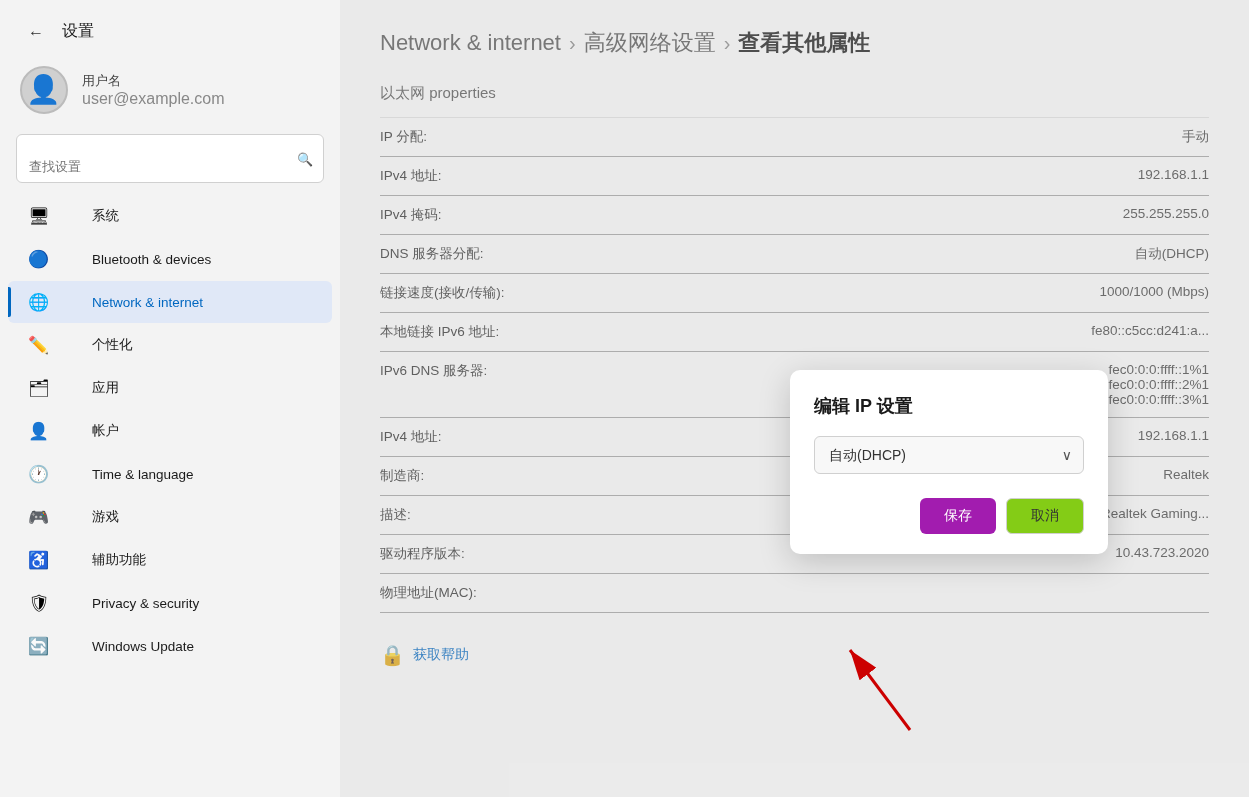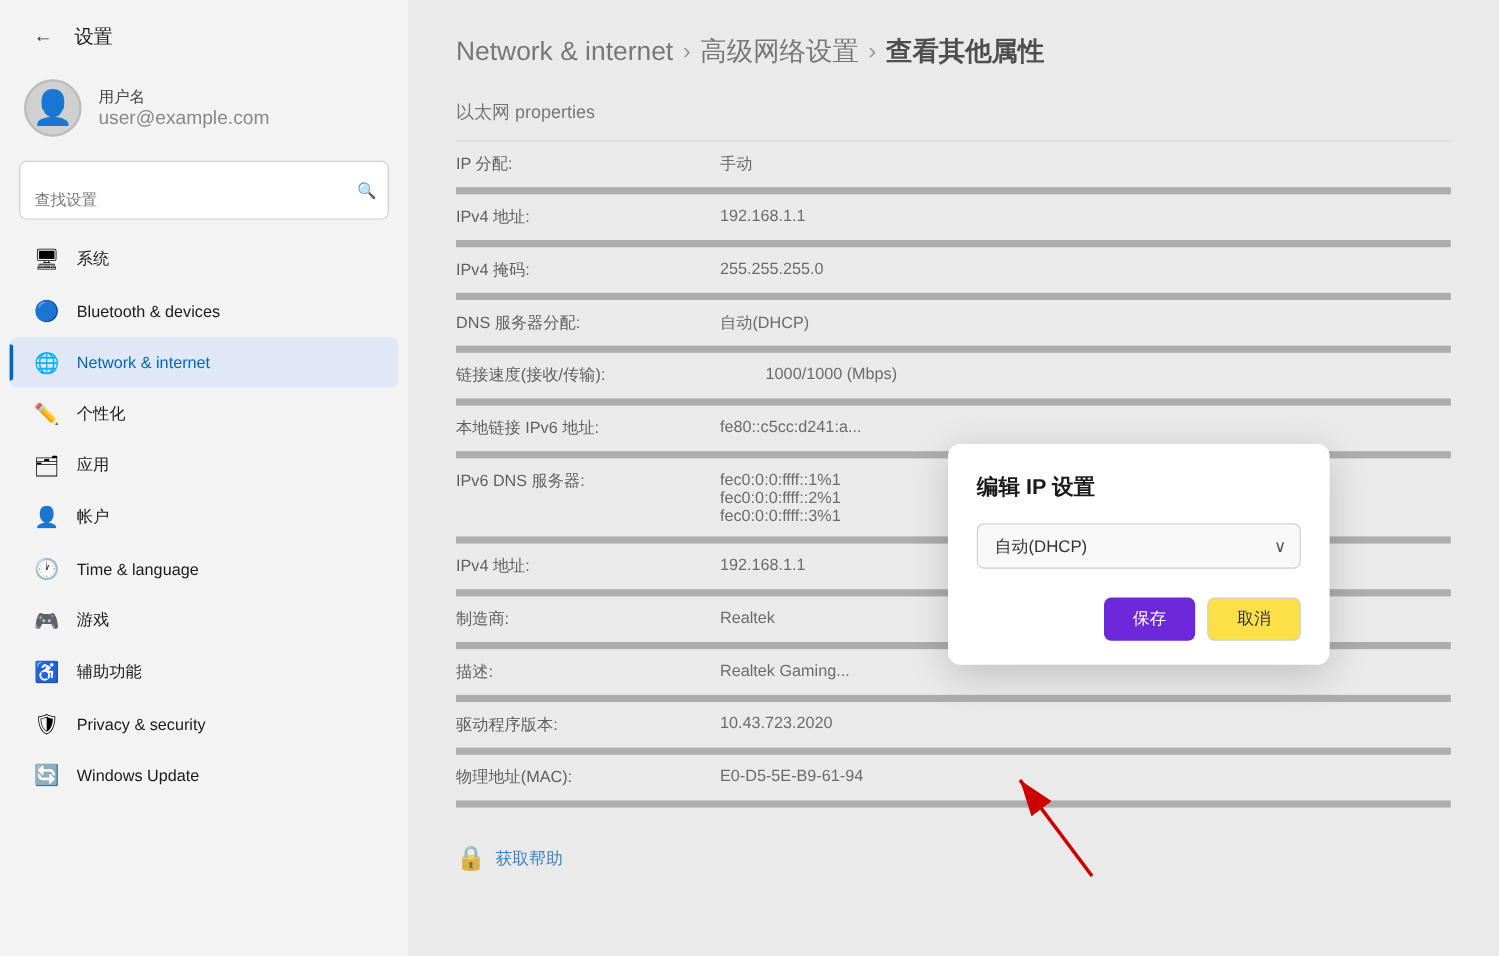--- a/index.html
+++ b/index.html
@@ -135,20 +135,21 @@
     .nav-icon {
       width: 22px; height: 22px;
       display: flex; align-items: center; justify-content: center;
       font-size: 17px;
       flex-shrink: 0;
     }
 
     .nav-label {
       font-size: 13.5px;
       color: #1a1a1a;
+      margin-left: 28px;
     }
 
     .nav-item.active .nav-label {
       font-weight: 500;
       color: #0067c0;
     }
 
     
     .main {
       position: absolute;
@@ -196,36 +197,37 @@
       color: #555;
       font-weight: 400;
       padding: 10px 0 14px 0;
       border-bottom: 1px solid #e0e0e0;
       margin-bottom: 0;
     }
 
     .prop-row {
       display: flex;
       padding: 10px 0;
-      border-bottom: 6px solid #a3a3a3;
+      border-bottom: 1px solid #a3a3a3;
       align-items: flex-start;
     }
 
     .prop-label {
       width: 220px;
       font-size: 13.5px;
       color: #333;
       flex-shrink: 0;
       padding-right: 16px;
     }
 
     .prop-value {
       font-size: 13.5px;
       color: #444;
       flex: 1;
+      text-align: right;
     }
 
     .help-section {
       display: flex;
       align-items: center;
       gap: 8px;
       padding: 20px 0;
       margin-top: 10px;
     }
 
@@ -297,32 +299,32 @@
       pointer-events: none;
     }
 
     .dialog-buttons {
       display: flex;
       gap: 10px;
       justify-content: flex-end;
     }
 
     .btn-save {
-      background: #6d28d9;
+      background: #a21caf;
       color: #fff;
       border: none;
       border-radius: 6px;
       padding: 8px 24px;
       font-size: 14px;
       font-weight: 500;
       cursor: pointer;
     }
 
     .btn-cancel {
-      background: #fde047;
+      background: #84cc16;
       color: #333;
       border: 1px solid #d0d0d0;
       border-radius: 6px;
       padding: 8px 24px;
       font-size: 14px;
       font-weight: 500;
       cursor: pointer;
     }
 
     
@@ -461,21 +463,20 @@
         <div class="prop-row">
           <div class="prop-label">描述:</div>
           <div class="prop-value" style="white-space: pre-line;">Realtek Gaming...</div>
         </div>
         <div class="prop-row">
           <div class="prop-label">驱动程序版本:</div>
           <div class="prop-value" style="white-space: pre-line;">10.43.723.2020</div>
         </div>
         <div class="prop-row">
           <div class="prop-label">物理地址(MAC):</div>
-          <div class="prop-value" style="white-space: pre-line;">E0-D5-5E-B9-61-94</div>
         </div>
       </div>
 
     <div class="help-section">
       <span class="help-icon">🔒</span>
       <a class="help-link">获取帮助</a>
     </div>
   </div>
 </div>
 

